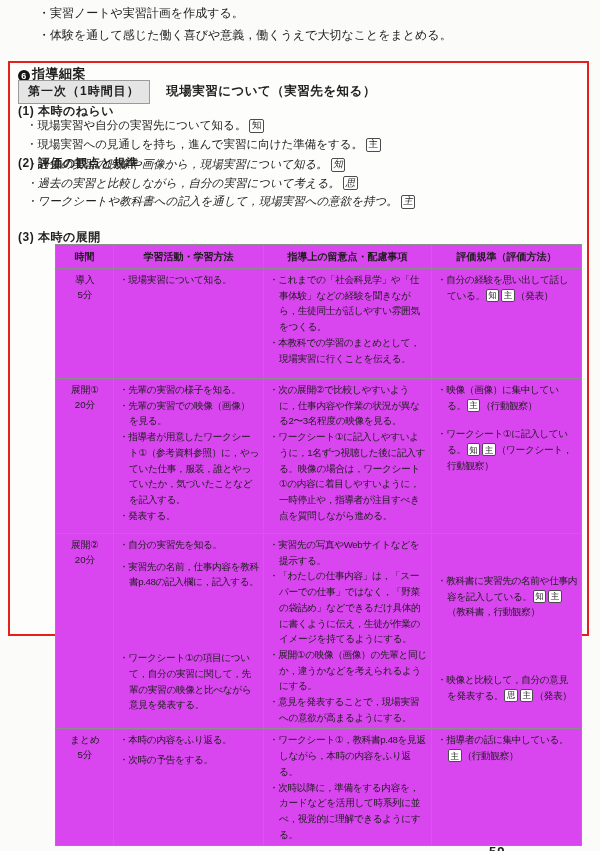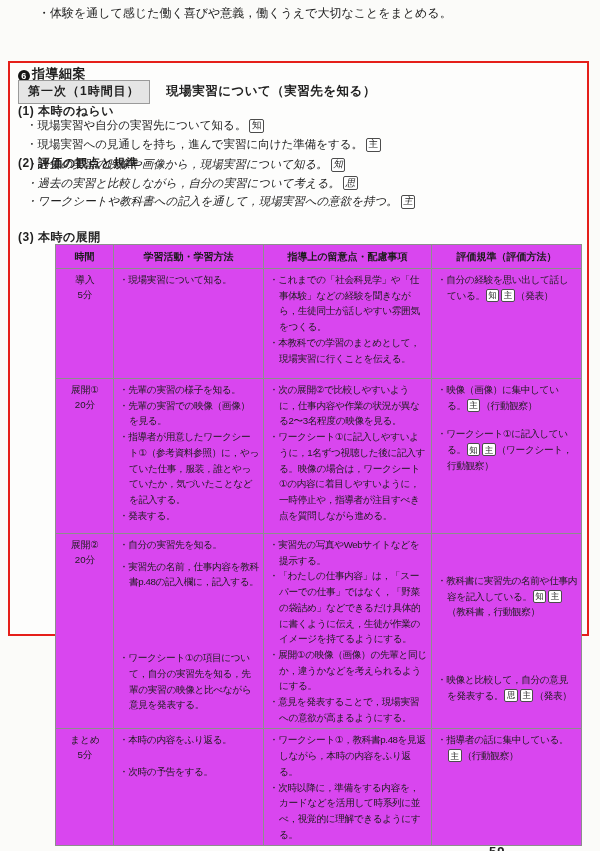--- a/index.html
+++ b/index.html
@@ -69,31 +69,32 @@
     border:1px solid #4c4c4c;border-radius:2px;background:#fff;
     vertical-align:0.5px;letter-spacing:0;
   }
   .blist .badge{font-size:9.5px;line-height:11px;margin-left:3px;vertical-align:1px;}
   
   .c-eval-r2 .para:nth-child(2){margin-top:13px;}
   .c-act-r3  .para:nth-child(2){margin-top:6px;}
   .c-act-r3  .para:nth-child(3){margin-top:60px;}
   .c-eval-r3 .para:nth-child(1){margin-top:36px;}
   .c-eval-r3 .para:nth-child(2){margin-top:52px;}
-  .c-act-r4  .para:nth-child(2){margin-top:16px;}
+  .c-act-r4  .para:nth-child(2){margin-top:4px;}
   
   .page-num{
     position:absolute;left:489px;top:844px;
     font-size:13px;font-weight:700;color:#222;letter-spacing:1px;
   }
 </style>
 </head>
 <body>
 
 <div class="top-notes">
+  <div>・実習ノートや実習計画を作成する。</div>
   <div>・体験を通して感じた働く喜びや意義，働くうえで大切なことをまとめる。</div>
 </div>
 
 <div class="frame">
   <div class="frame-inner">
 
     <div class="sec-title">
       <span class="circle-num">6</span><span>指導細案</span>
     </div>
 
@@ -168,21 +169,21 @@
             </td>
       </tr>
       <tr>
         <td class="t-time" style="height:194px">
           <div>展開②</div>
           <div>20分</div>
         </td>
         <td class="c-act-r3">
               <div class="para"><span>・自分の実習先を知る。</span></div>
               <div class="para"><span>・実習先の名前，仕事内容を教科書p.48の記入欄に，記入する。</span></div>
-              <div class="para"><span>・ワークシート①の項目について，自分の実習先を知る，先輩の実習の映像と比べながら意見を発表する。</span></div>
+              <div class="para"><span>・ワークシート①の項目について，自分の実習に関して，先輩の実習の映像と比べながら意見を発表する。</span></div>
             </td>
         <td>
               <div class="para"><span>・実習先の写真やWebサイトなどを提示する。</span></div>
               <div class="para"><span>・「わたしの仕事内容」は，「スーパーでの仕事」ではなく，「野菜の袋詰め」などできるだけ具体的に書くように伝え，生徒が作業のイメージを持てるようにする。</span></div>
               <div class="para"><span>・展開①の映像（画像）の先輩と同じか，違うかなどを考えられるようにする。</span></div>
               <div class="para"><span>・意見を発表することで，現場実習への意欲が高まるようにする。</span></div>
             </td>
         <td class="c-eval-r3">
               <div class="para"><span>・教科書に実習先の名前や仕事内容を記入している。</span><span class="badge">知</span><span class="badge">主</span><span>（教科書，行動観察）</span></div>
               <div class="para"><span>・映像と比較して，自分の意見を発表する。</span><span class="badge">思</span><span class="badge">主</span><span>（発表）</span></div>

